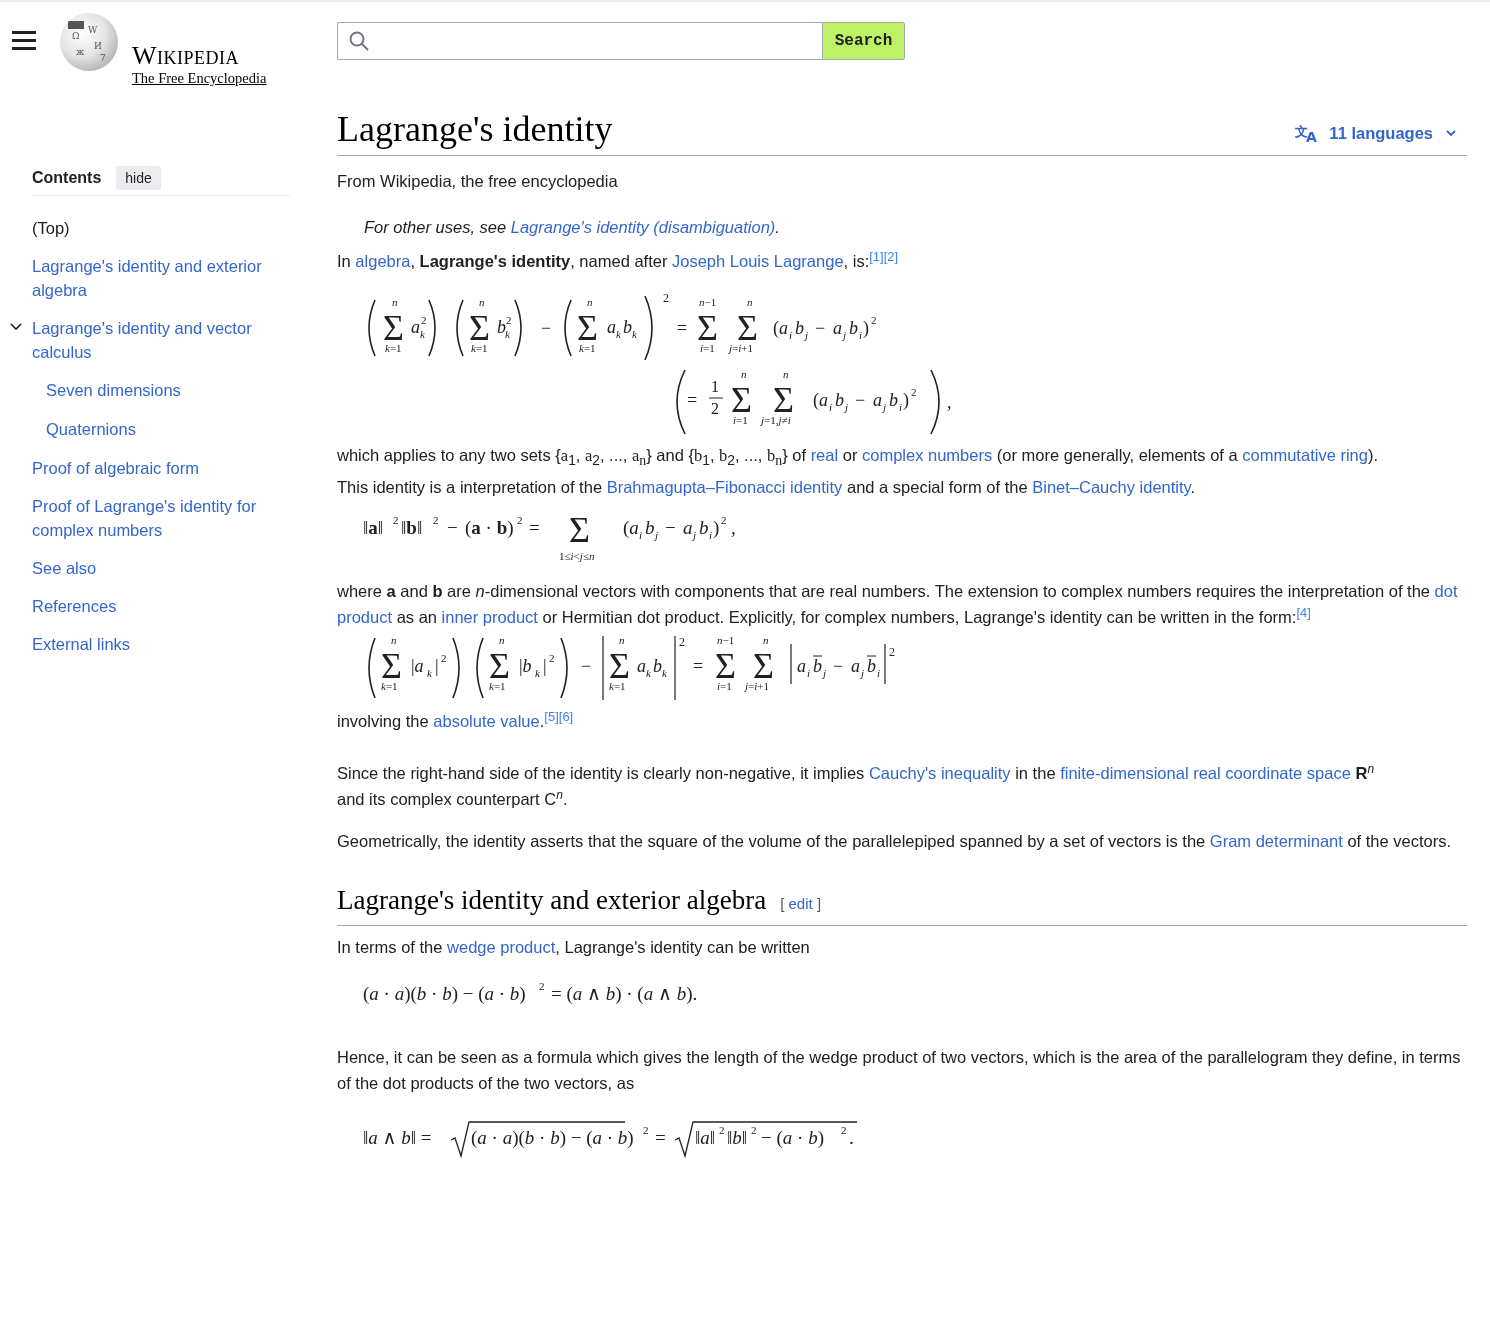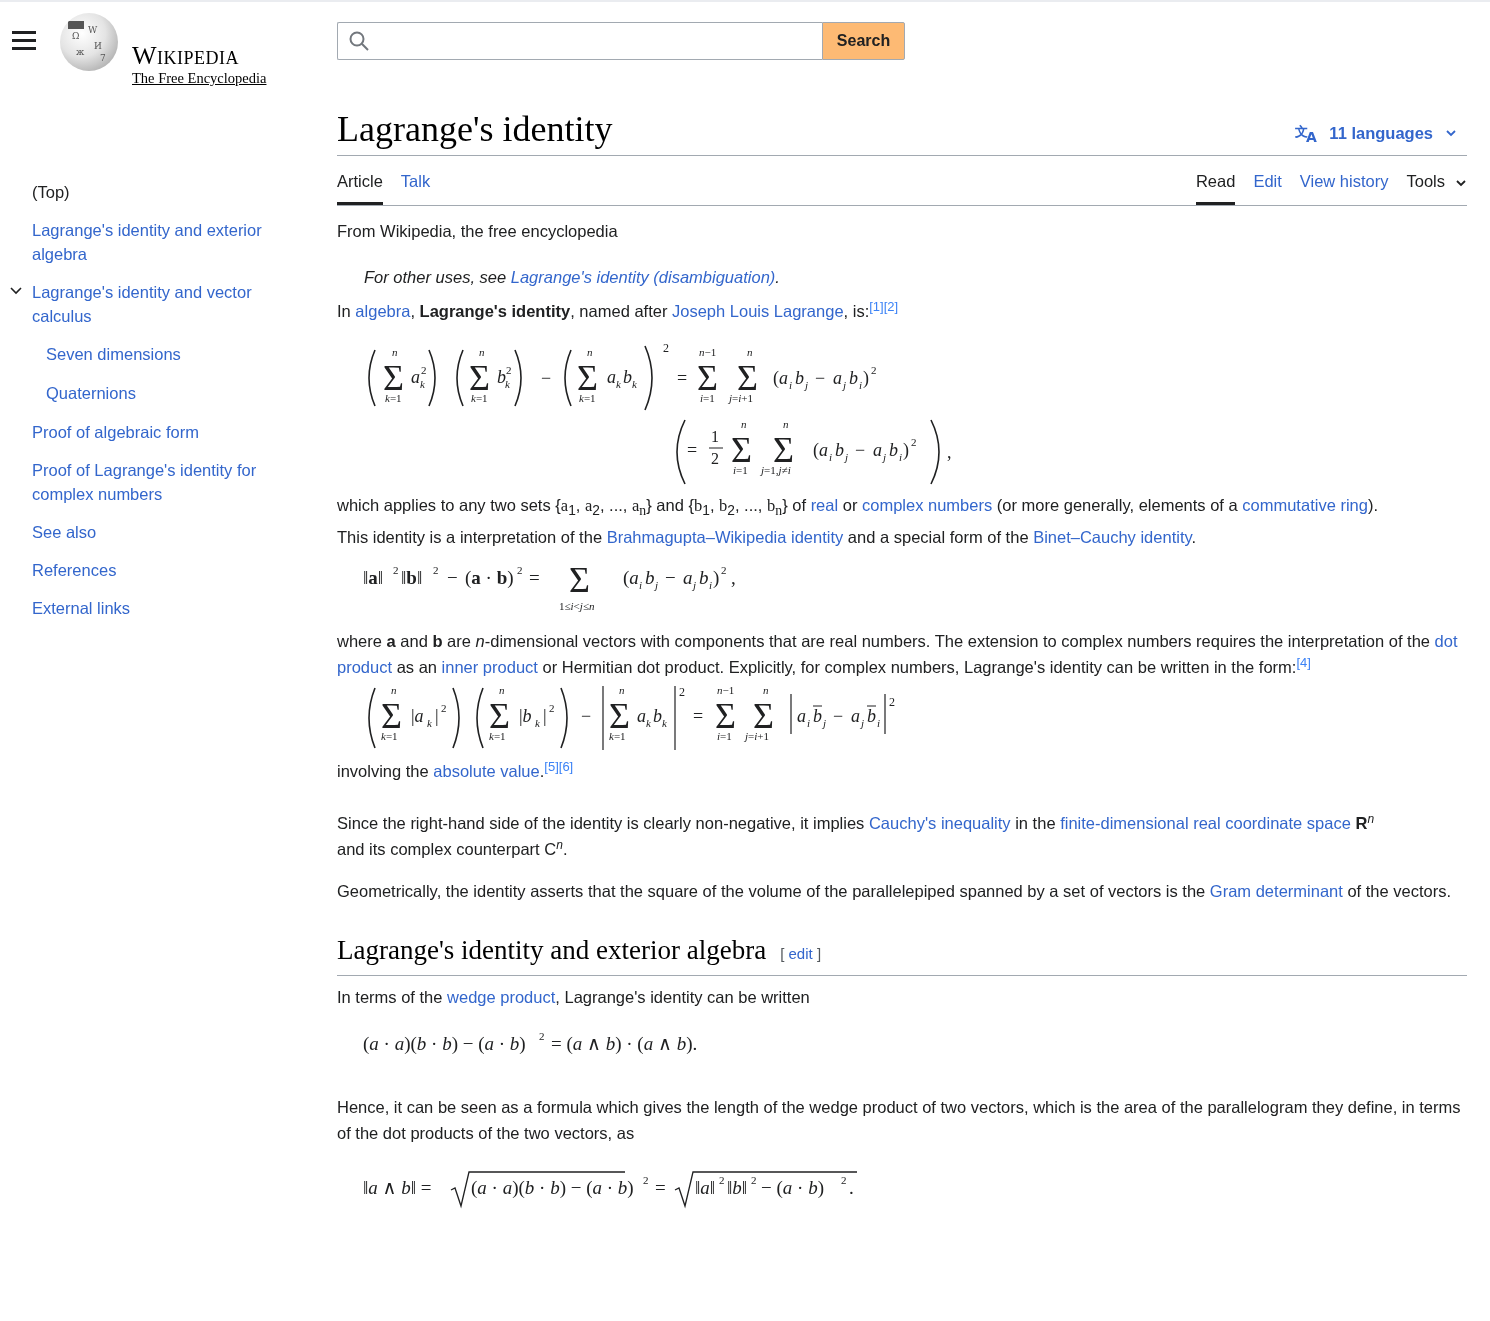--- a/index.html
+++ b/index.html
@@ -18,21 +18,21 @@
   .globe .g { position: absolute; font-family: "DejaVu Serif", serif; color: #555; font-size: 9px; }
   .wordmark { margin-left: 14px; display: flex; flex-direction: column; margin-top: 46px; }
   .wordmark .w1 { font-family: "Liberation Serif", "DejaVu Serif", serif; font-size: 26px; letter-spacing: 0.5px; color: #000; line-height: 26px; font-variant: small-caps; }
   .wordmark .w2 { font-family: "Liberation Serif", "DejaVu Serif", serif; font-size: 14.5px; color: #000; line-height: 18px; text-decoration: underline; }
 
   .search { position: absolute; left: 337px; top: 22px; width: 568px; height: 38px; display: flex; }
   .search-box { flex: 1; border: 1px solid #a2a9b1; border-right: none; border-radius: 2px 0 0 2px; display: flex; align-items: center; padding-left: 10px; background: #fff; }
   .search-box svg { width: 22px; height: 22px; }
   .search-box input { border: none; outline: none; font-family: inherit; font-size: 16.5px; color: #202122; margin-left: 10px; width: 420px; background: transparent; }
   .search-box input::placeholder { color: #72777d; }
-  .search-btn { width: 83px; border: 1px solid #a2a9b1; border-radius: 0 2px 2px 0; background: #fdba74; font-family: Liberation Sans, sans-serif; font-weight: bold; font-size: 16px; color: #202122; cursor: pointer; }
+  .search-btn { width: 83px; border: 1px solid #a2a9b1; border-radius: 0 2px 2px 0; background: #bef264; font-family: Liberation Mono, monospace; font-weight: bold; font-size: 16px; color: #202122; cursor: pointer; }
 
   
   .toc { position: absolute; left: 32px; top: 160px; width: 258px; }
   .toc-head { display: flex; align-items: center; height: 36px; border-bottom: 1px solid #eaecf0; padding-bottom: 0; }
   .toc-title { font-weight: bold; font-size: 16px; }
   .toc-hide { margin-left: 15px; background: #eaecf0; border-radius: 2px; font-size: 14px; padding: 4px 9px; color: #202122; cursor: pointer; }
   .toc-list { list-style: none; margin-top: 20px; }
   .toc-item { font-size: 16.5px; line-height: 24px; position: relative; }
   .toc-item.top { color: #202122; margin-bottom: 14px; }
   .toc-item.l1 { margin-bottom: 14px; }
@@ -93,20 +93,24 @@
   <div class="search-box">
     <svg viewBox="0 0 22 22">
         <circle cx="9" cy="9" r="6.5" fill="none" stroke="#72777d" stroke-width="2"></circle>
         <line x1="13.8" y1="13.8" x2="20" y2="20" stroke="#72777d" stroke-width="2"></line>
       </svg>
   </div>
   <button class="search-btn">Search</button>
 </div>
 
 <nav class="toc">
+  <div class="toc-head">
+    <span class="toc-title">Contents</span>
+    <span class="toc-hide">hide</span>
+  </div>
   <ul class="toc-list">
     <li class="toc-item top">(Top)</li>
     <li class="toc-item l1 link">Lagrange's identity and exterior algebra</li>
     <li class="toc-item l1">
       <svg class="toc-toggle" viewBox="0 0 16 16">
           <polyline points="3,5 8,10 13,5" fill="none" stroke="#202122" stroke-width="1.6"></polyline>
         </svg>
       <span class="link">Lagrange's identity and vector calculus</span>
     </li>
     <li class="toc-item l2 link">Seven dimensions</li>
@@ -127,37 +131,20 @@
           <text x="0" y="13" font-size="13" fill="#3366cc" font-family="DejaVu Sans">文</text>
           <text x="11" y="19" font-size="14" fill="#3366cc" font-family="DejaVu Sans">A</text>
         </svg>
       <span>11 languages</span>
       <svg class="chev" width="12" height="12" viewBox="0 0 12 12">
           <polyline points="2,4 6,8 10,4" fill="none" stroke="#3366cc" stroke-width="1.8"></polyline>
         </svg>
     </div>
   </div>
 
-  <div class="tabs-row">
-    <div class="tabs">
-      <div class="tab active">Article</div>
-      <div class="tab">Talk</div>
-    </div>
-    <div class="tabs">
-      <div class="tab active">Read</div>
-      <div class="tab">Edit</div>
-      <div class="tab">View history</div>
-      <div class="tab" style="color:#202122;margin-right:0;display:flex;align-items:flex-start;">
-        <span>Tools</span>
-        <svg style="margin-left:10px;margin-top:5px;" width="12" height="12" viewBox="0 0 12 12">
-            <polyline points="2,4 6,8 10,4" fill="none" stroke="#202122" stroke-width="1.8"></polyline>
-          </svg>
-      </div>
-    </div>
-  </div>
 
   <div class="content">
     <div class="tagline">From Wikipedia, the free encyclopedia</div>
 
     <div class="hatnote">
       <span>For other uses, see </span><a>Lagrange's identity (disambiguation)</a><span>.</span>
     </div>
 
     <p class="para">
       <span>In </span><a>algebra</a><span>, </span><b>Lagrange's identity</b><span>, named after </span><a>Joseph Louis Lagrange</a><span>, is:</span><sup class="ref">[1][2]</sup>
@@ -239,21 +226,21 @@
           <text x="538" y="118" font-size="18">)</text>
           <text x="546" y="108" font-size="11">2</text>
           <path d="M566,82 Q582,114 566,146" fill="none" stroke="#202122" stroke-width="1.6"></path>
           <text x="582" y="120" font-size="18">,</text>
         </g>
       </svg>
     </div>
 
     <p class="para" style="margin-top:6px;">
       <span>which applies to any two sets {</span><i class="math">a</i><sub>1</sub>, <i class="math">a</i><sub>2</sub>, ..., <i class="math">a<sub>n</sub></i><span>} and {</span><i class="math">b</i><sub>1</sub>, <i class="math">b</i><sub>2</sub>, ..., <i class="math">b<sub>n</sub></i><span>} of </span><a>real</a><span> or </span><a>complex numbers</a><span> (or more generally, elements of a </span><a>commutative ring</a><span>).</span><br>
-      <span>This identity is a interpretation of the </span><a>Brahmagupta–Wikipedia identity</a><span> and a special form of the </span><a>Binet–Cauchy identity</a><span>.</span>
+      <span>This identity is a interpretation of the </span><a>Brahmagupta–Fibonacci identity</a><span> and a special form of the </span><a>Binet–Cauchy identity</a><span>.</span>
     </p>
 
 
     <div style="height:66px;margin-top:6px;">
       <svg width="420" height="66" viewBox="0 0 420 66" style="margin-left:26px;">
         <g font-family="Liberation Serif, DejaVu Serif, serif" fill="#202122">
           <text x="0" y="28" font-size="19">‖<tspan font-weight="bold">a</tspan>‖</text>
           <text x="30" y="18" font-size="11">2</text>
           <text x="38" y="28" font-size="19">‖<tspan font-weight="bold">b</tspan>‖</text>
           <text x="70" y="18" font-size="11">2</text>

